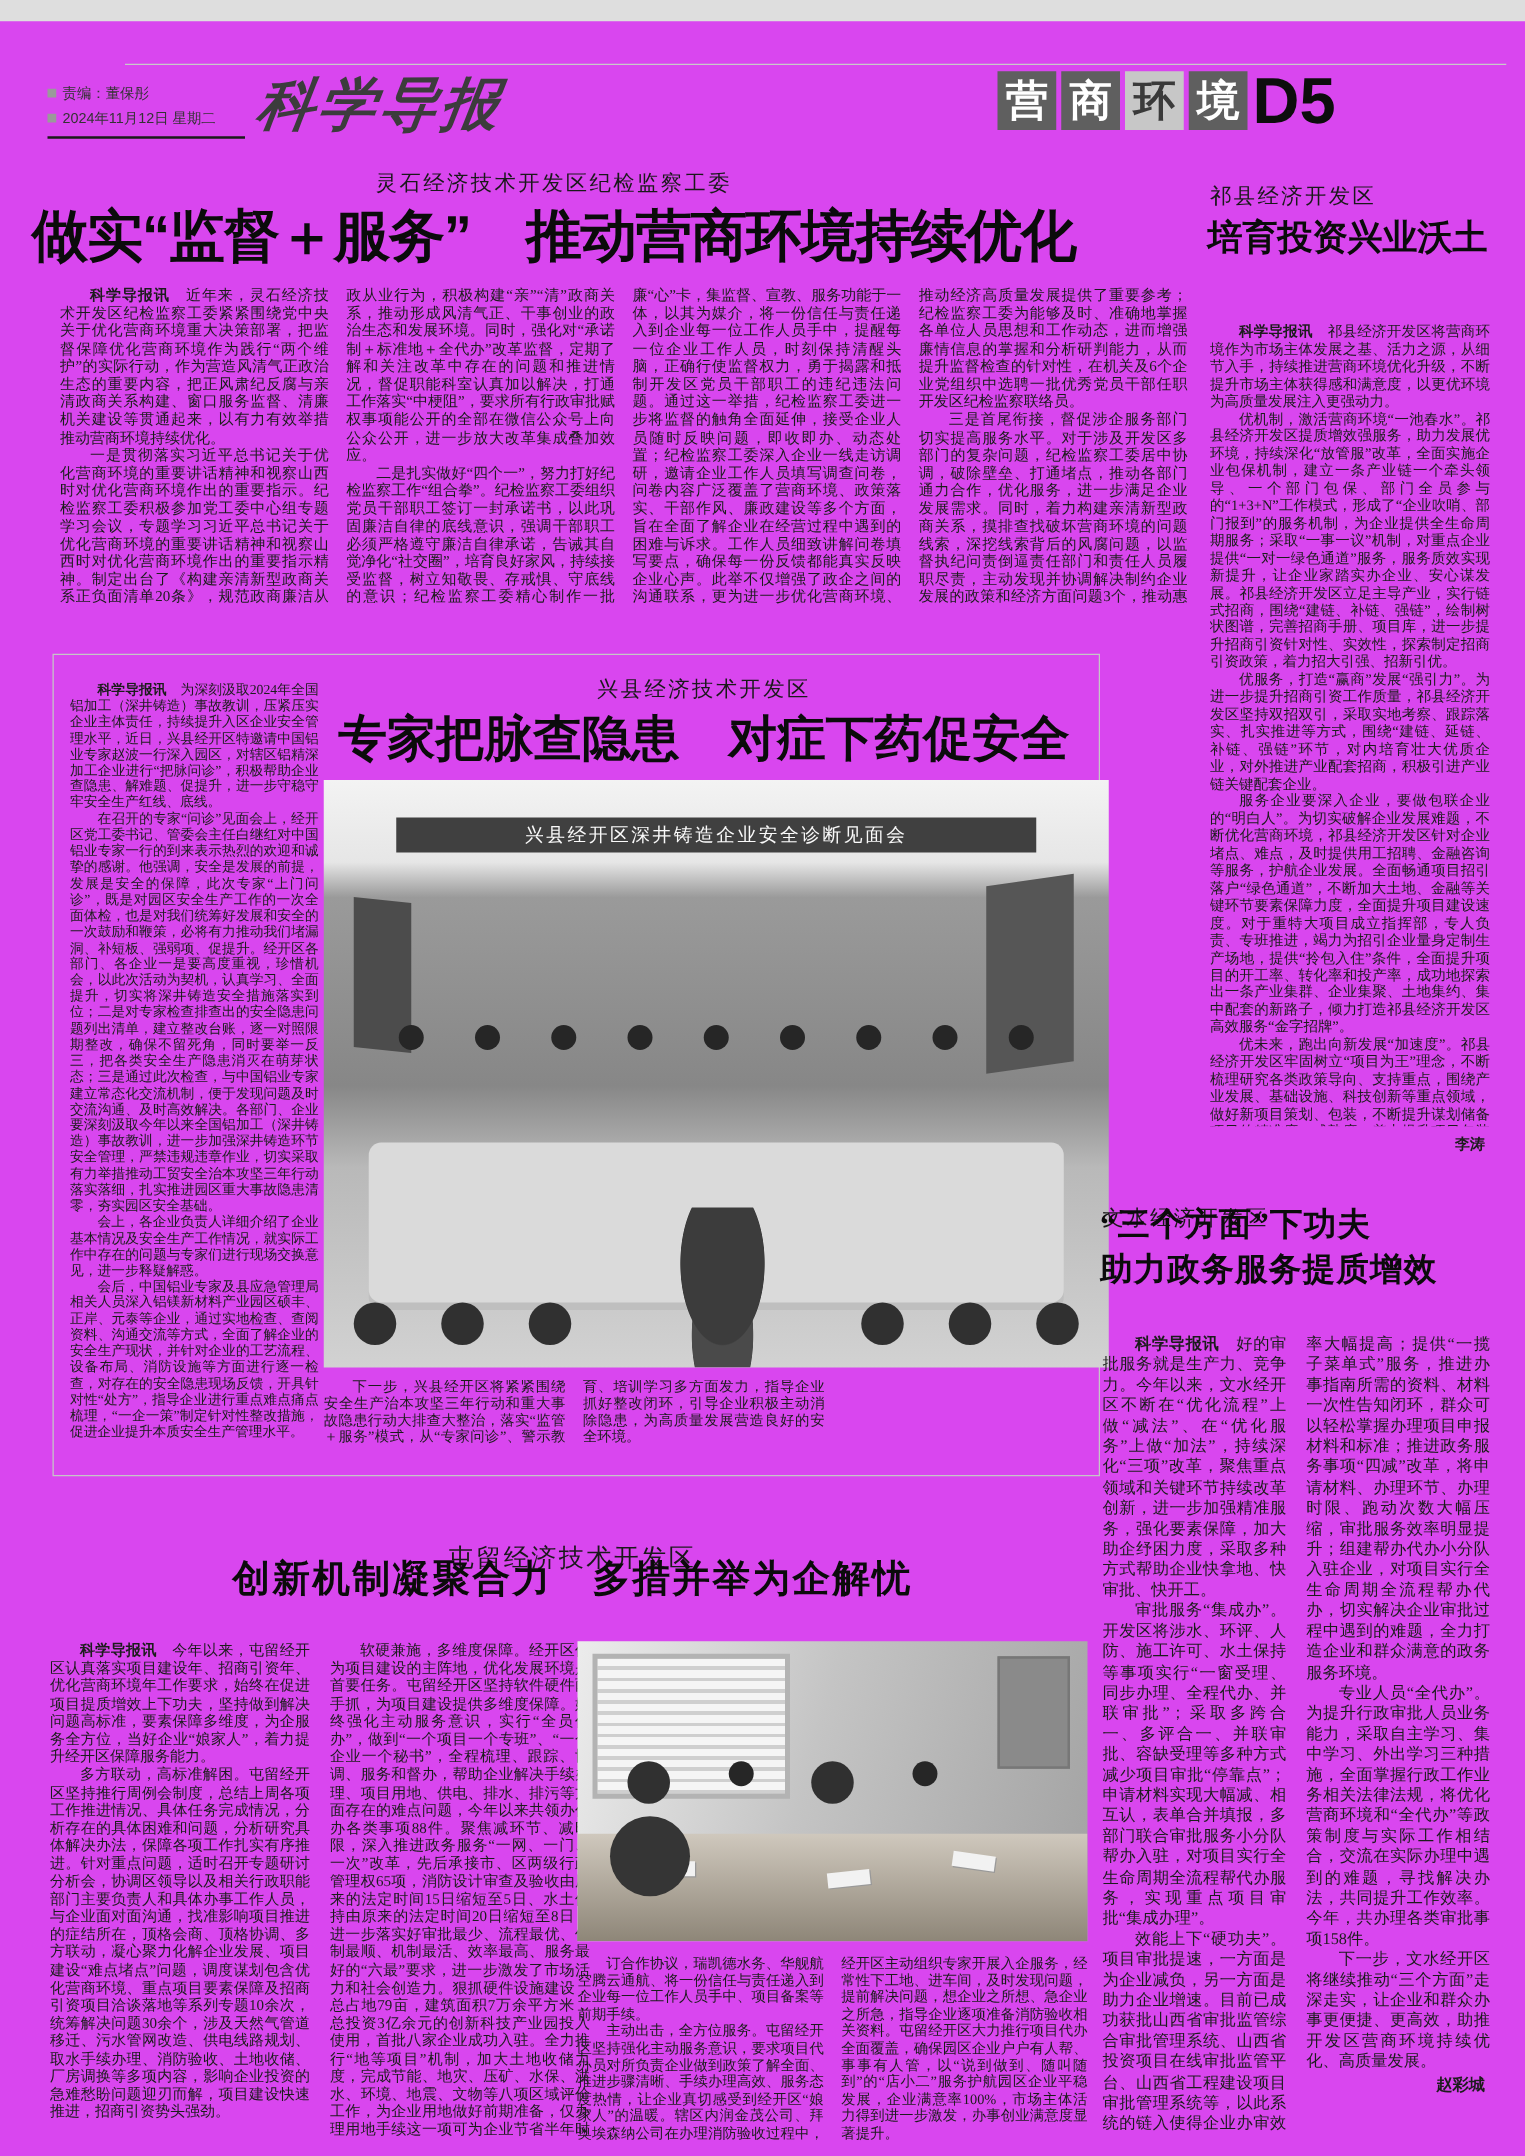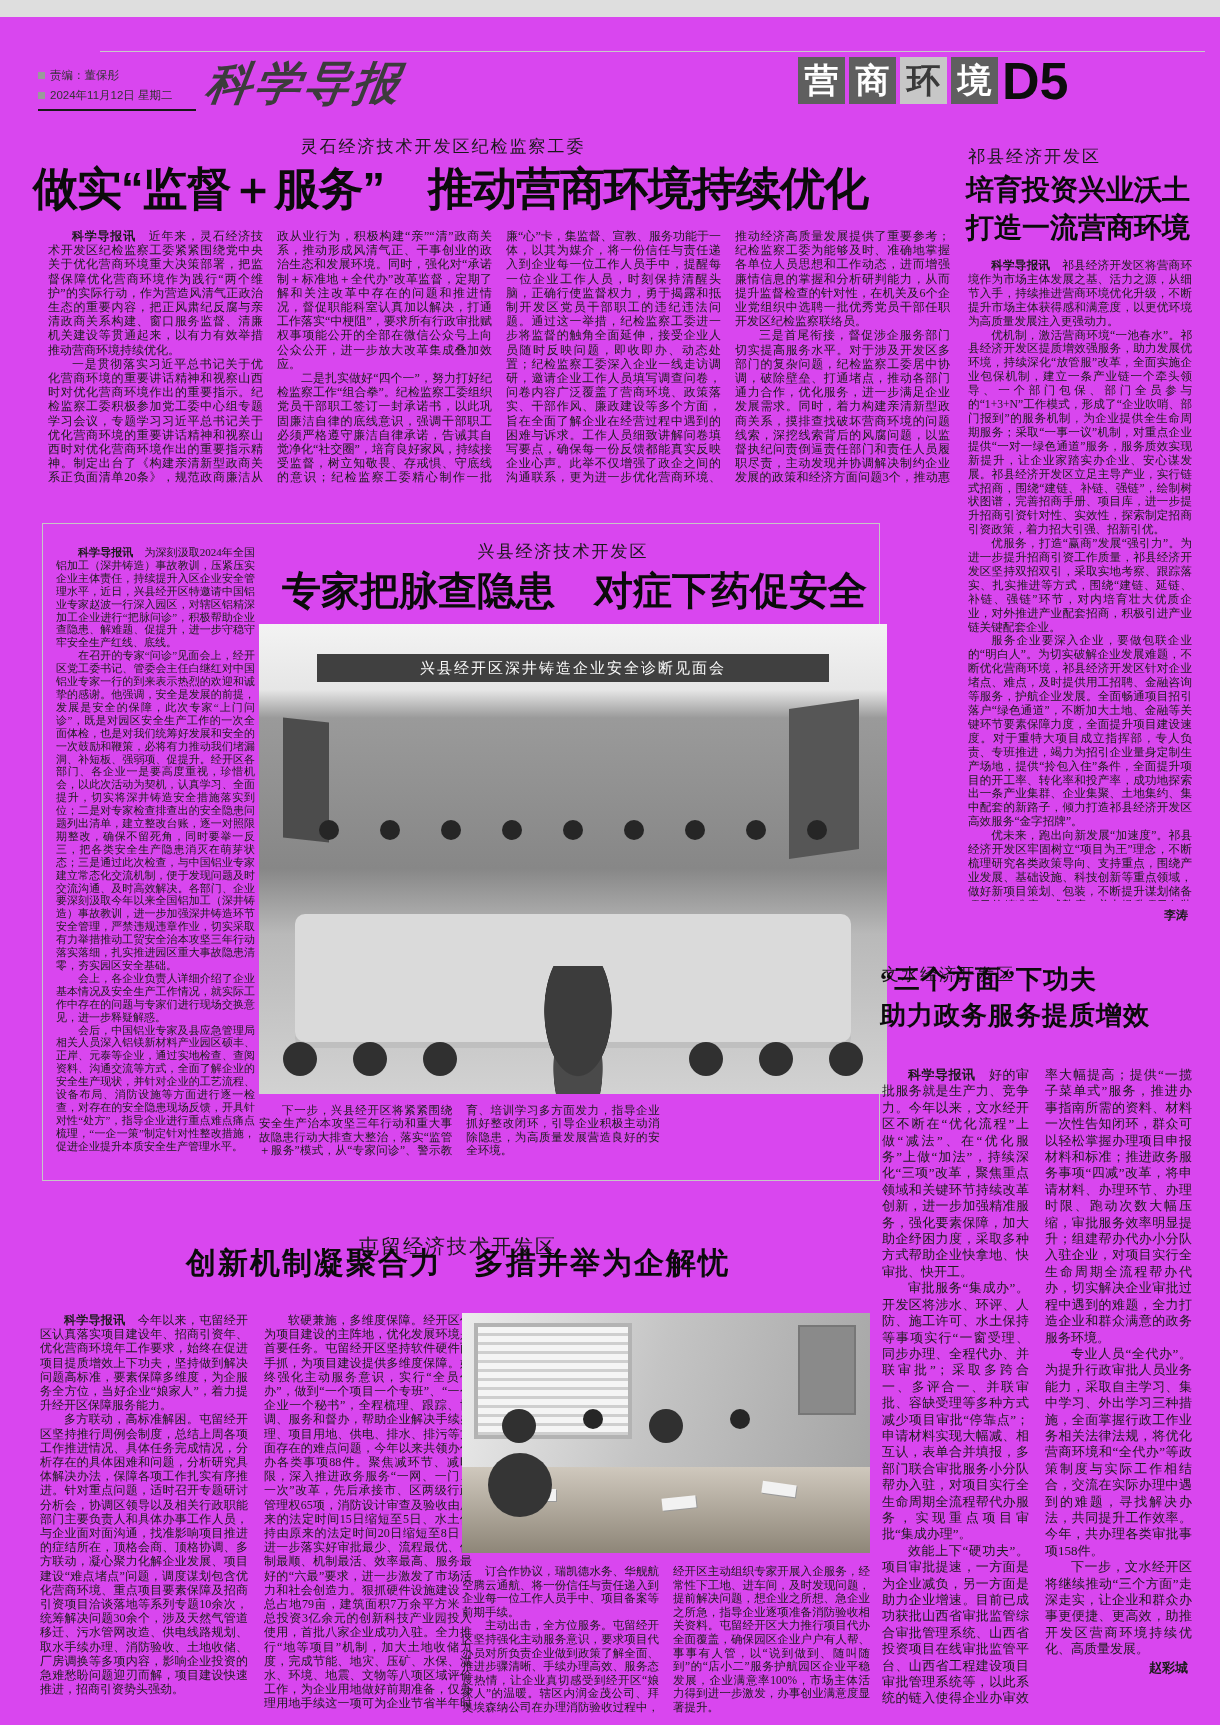--- a/index.html
+++ b/index.html
@@ -13,21 +13,21 @@
   .masthead{font-style:italic;font-weight:bold;font-size:46px;letter-spacing:3px;color:#3c3c3c;
             transform:skewX(-8deg);font-family:"Liberation Serif",serif;}
   .tiles{display:flex;gap:4px;}
   .tile{width:47px;height:47px;background:#5f5f5f;color:#fff;font-weight:bold;font-size:34px;
         display:flex;align-items:center;justify-content:center;font-family:"Liberation Serif",serif;}
   .tile.inv{background:#c7c7c7;color:#3a3a3a;}
   .pageno{font-family:"Liberation Sans",sans-serif;font-weight:900;font-size:52px;color:#0d0d0d;line-height:1;}
   
   .kicker{font-size:17px;letter-spacing:2px;color:#191919;}
   .center{text-align:center;}
-  .hl-sans{font-family:"Liberation Sans",sans-serif;font-weight:900;color:#0b0b0b;text-align:right;}
+  .hl-sans{font-family:"Liberation Sans",sans-serif;font-weight:900;color:#0b0b0b;}
   .hl-serif{font-family:"Liberation Serif",serif;font-weight:900;color:#0b0b0b;}
   .flow{column-fill:auto;overflow:hidden;text-align:justify;}
   .flow p.para{margin:0;text-indent:2em;}
   .flow p.byline,.byline{text-align:right;font-weight:bold;text-indent:0;margin:2px 4px 0 0;}
   b.lead{font-weight:bold;}
   .body-a1{font-size:12px;line-height:14.2px;column-count:4;column-gap:14px;}
   .body-side{font-size:11px;line-height:12.9px;}
   .body-qx{font-size:11.6px;line-height:13.9px;}
   .body-cap{font-size:11.5px;line-height:13.4px;column-count:3;column-gap:14px;}
   .body-ws{font-size:13px;line-height:16.4px;column-count:2;column-gap:16px;}
@@ -123,21 +123,20 @@
       <div class="ph-plant"></div>
     </div>
     <div class="abs flow body-cap" style="left:216px;top:580px;width:608px;height:66px;">
         <p class="para">下一步，兴县经开区将紧紧围绕安全生产治本攻坚三年行动和重大事故隐患行动大排查大整治，落实“监管＋服务”模式，从“专家问诊”、警示教育、培训学习多方面发力，指导企业抓好整改闭环，引导企业积极主动消除隐患，为高质量发展营造良好的安全环境。</p>
       </div>
   </div>
 
   <div class="abs kicker" style="left:968px;top:128px;">祁县经济开发区</div>
   <div class="abs hl-sans" style="left:966px;top:154px;font-size:28px;line-height:38px;">
     <div>培育投资兴业沃土</div>
-    <div>打造一流营商环境</div>
   </div>
   <div class="abs flow body-qx" style="left:968px;top:242px;width:224px;height:642px;">
       <p class="para"><b class="lead">科学导报讯　</b>祁县经济开发区将营商环境作为市场主体发展之基、活力之源，从细节入手，持续推进营商环境优化升级，不断提升市场主体获得感和满意度，以更优环境为高质量发展注入更强动力。</p>
       <p class="para">优机制，激活营商环境“一池春水”。祁县经济开发区提质增效强服务，助力发展优环境，持续深化“放管服”改革，全面实施企业包保机制，建立一条产业链一个牵头领导、一个部门包保、部门全员参与的“1+3+N”工作模式，形成了“企业吹哨、部门报到”的服务机制，为企业提供全生命周期服务；采取“一事一议”机制，对重点企业提供“一对一绿色通道”服务，服务质效实现新提升，让企业家踏实办企业、安心谋发展。祁县经济开发区立足主导产业，实行链式招商，围绕“建链、补链、强链”，绘制树状图谱，完善招商手册、项目库，进一步提升招商引资针对性、实效性，探索制定招商引资政策，着力招大引强、招新引优。</p>
       <p class="para">优服务，打造“赢商”发展“强引力”。为进一步提升招商引资工作质量，祁县经济开发区坚持双招双引，采取实地考察、跟踪落实、扎实推进等方式，围绕“建链、延链、补链、强链”环节，对内培育壮大优质企业，对外推进产业配套招商，积极引进产业链关键配套企业。</p>
       <p class="para">服务企业要深入企业，要做包联企业的“明白人”。为切实破解企业发展难题，不断优化营商环境，祁县经济开发区针对企业堵点、难点，及时提供用工招聘、金融咨询等服务，护航企业发展。全面畅通项目招引落户“绿色通道”，不断加大土地、金融等关键环节要素保障力度，全面提升项目建设速度。对于重特大项目成立指挥部，专人负责、专班推进，竭力为招引企业量身定制生产场地，提供“拎包入住”条件，全面提升项目的开工率、转化率和投产率，成功地探索出一条产业集群、企业集聚、土地集约、集中配套的新路子，倾力打造祁县经济开发区高效服务“金字招牌”。</p>
       <p class="para">优未来，跑出向新发展“加速度”。祁县经济开发区牢固树立“项目为王”理念，不断梳理研究各类政策导向、支持重点，围绕产业发展、基础设施、科技创新等重点领域，做好新项目策划、包装，不断提升谋划储备项目的精准度、成熟度，着力提升项目包装精度；积极引导、动员企业找准切入点，对上争取资金项目，确保区域内有更多的重大项目融入国家、省、市、县发展大局，有更多的企业切实享受到政策红利，为企业发展聚势赋能。</p>
     </div>
   <div class="abs byline" style="left:968px;top:888px;width:220px;font-size:12px;">李涛</div>
 

